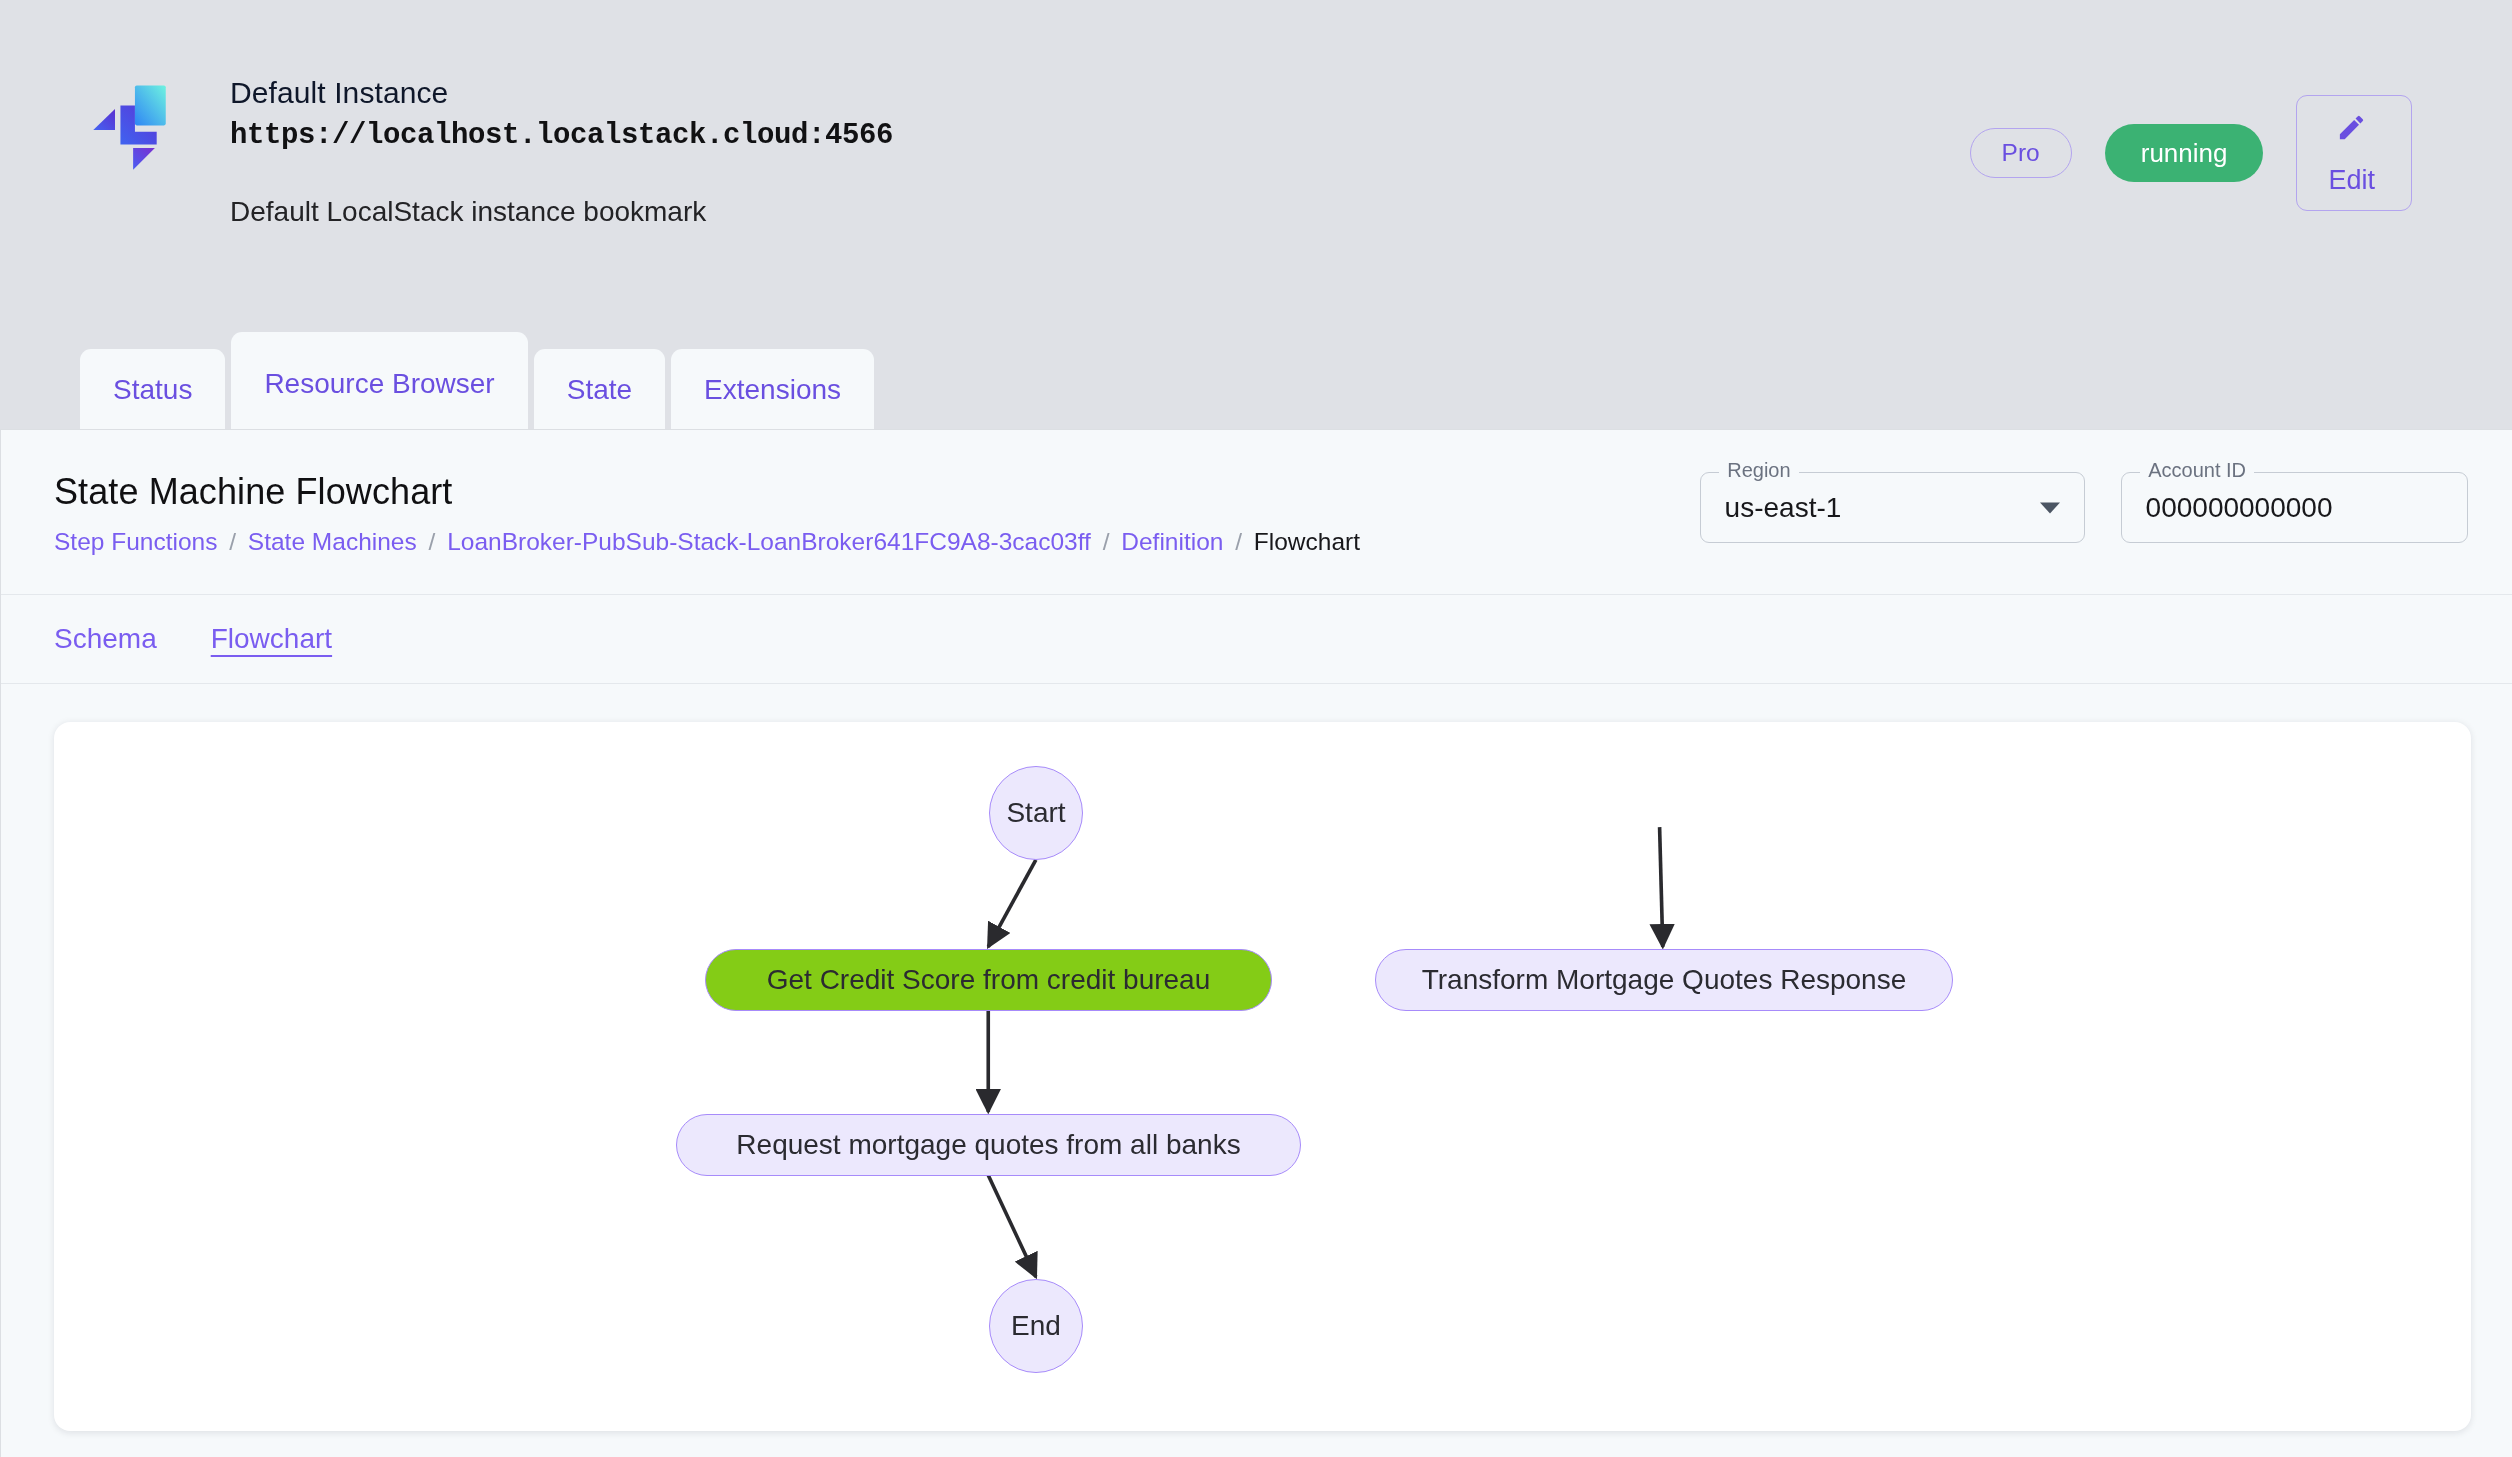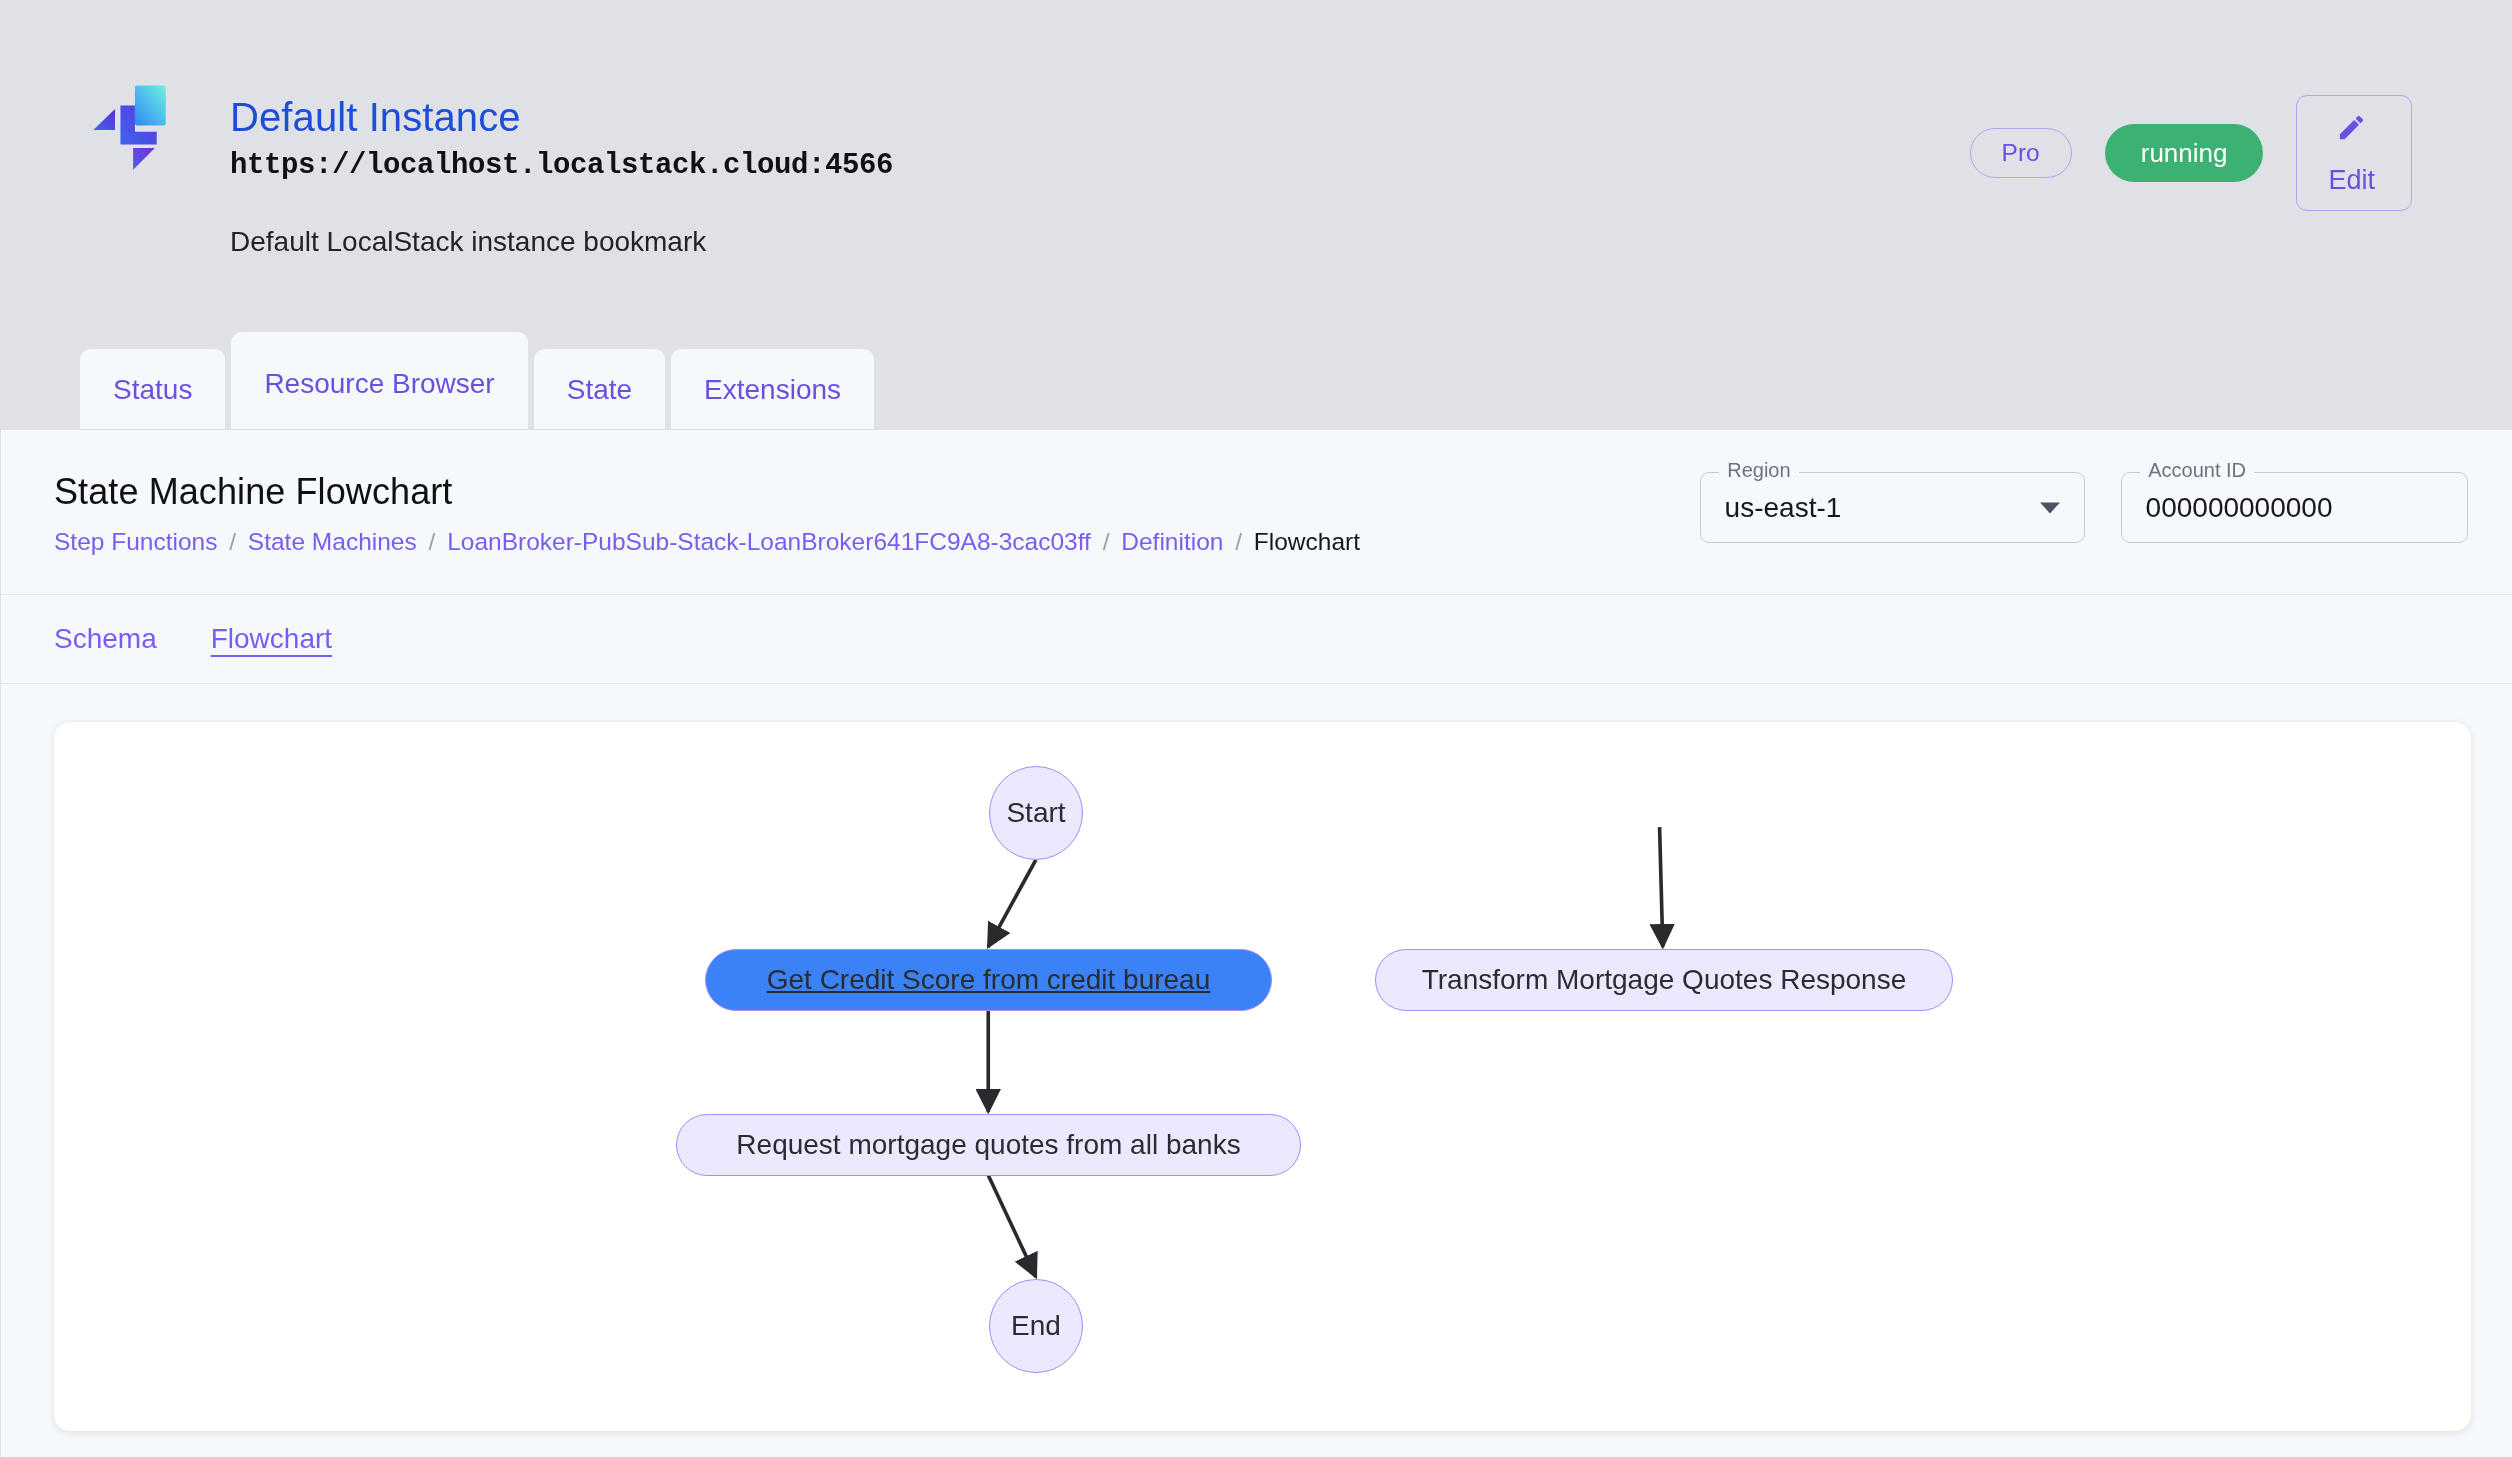--- a/index.html
+++ b/index.html
@@ -26,25 +26,24 @@
   .ls-logo {
     width: 87px; height: 91px;
     position: relative;
     flex: 0 0 auto;
     margin-top: 5.4px;
   }
   .ls-logo svg { display:block; width:87px; height:91px; }
 
   .inst-texts { margin-left: 57px; }
   .inst-title {
-    font-size: 40px;
-    color: #1d4ed8;
+    font-size: 30px;
+    color: #0f172a;
     line-height: 1.25;
     letter-spacing: 0.1px;
-    margin-top: 18px;
   }
   .inst-url {
     font-family: "Liberation Mono", "DejaVu Sans Mono", monospace;
     font-size: 29px;
     font-weight: 700;
     color: #111113;
     margin-top: 7.3px;
     letter-spacing: -0.4px;
   }
   .inst-desc {
@@ -382,21 +381,21 @@
         <g id="edge-group" stroke="#2a2a2e" stroke-width="4" fill="none">
             <path d="M 1083 152 L 1030.5 248" marker-end="url(#arrow)"></path>
             <path d="M 1030.5 318 L 1030.5 430" marker-end="url(#arrow)"></path>
             <path d="M 1030.5 500 L 1083 612" marker-end="url(#arrow)"></path>
             <path d="M 1771 116 L 1774.5 248" marker-end="url(#arrow)"></path>
           </g>
       </svg>
     <div class="fnode term" style="left: 935px; top: 44px; background: rgb(236, 232, 253); border-color: rgb(167, 139, 250);">
           <span>Start</span>
         </div>
-        <div class="fnode task" style="left: 651px; top: 227px; background: #3b82f6; border-color: rgb(167, 139, 250); width: 567px; text-decoration: underline;">
+        <div class="fnode task" style="left: 651px; top: 227px; background: #84cc16; border-color: rgb(167, 139, 250); width: 567px;">
           <span>Get Credit Score from credit bureau</span>
         </div>
         <div class="fnode task" style="left: 622px; top: 392px; background: rgb(236, 232, 253); border-color: rgb(167, 139, 250); width: 625px;">
           <span>Request mortgage quotes from all banks</span>
         </div>
         <div class="fnode term" style="left: 935px; top: 557px; background: rgb(236, 232, 253); border-color: rgb(167, 139, 250);">
           <span>End</span>
         </div>
         <div class="fnode task" style="left: 1321px; top: 227px; background: rgb(236, 232, 253); border-color: rgb(167, 139, 250); width: 578px;">
           <span>Transform Mortgage Quotes Response</span>

